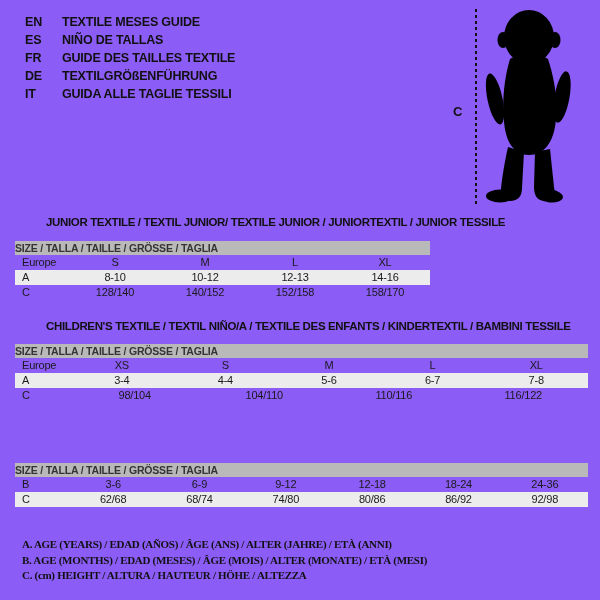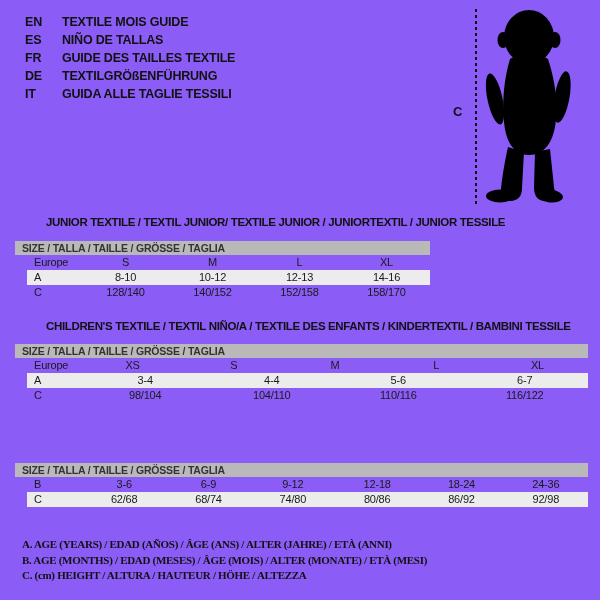--- a/index.html
+++ b/index.html
@@ -22,39 +22,39 @@
   #junior-title{top:216px;left:22px;}
   #children-title{top:320px;left:22px;}
   #babies-title{top:424px;left:22px;white-space:normal;width:560px;line-height:16px;}
 
   
   .sizetable{position:absolute;left:15px;}
   #junior-table{top:241px;width:415px;}
   #children-table{top:344px;width:573px;}
   #babies-table{top:463px;width:573px;}
   .size-bar{height:14px;background:#b9b9b9;color:#333;font-weight:700;font-size:10.5px;
-    line-height:14px;padding-left:7px;letter-spacing:-0.2px;}
-  .trow{display:flex;height:15px;line-height:15px;font-size:11px;color:#1a1a1a;letter-spacing:-0.2px;margin-left:12px;}
+    line-height:14px;letter-spacing:-0.2px;}
+  .trow{display:flex;height:15px;line-height:15px;font-size:11px;color:#1a1a1a;letter-spacing:-0.2px;}
   .trow.stripe{background:#ececec;}
   .tlabel{width:55px;padding-left:7px;box-sizing:border-box;}
   .tcell{flex:1;text-align:center;}
 
   
   .legend{position:absolute;left:22px;top:537px;font-weight:700;font-size:11px;
     line-height:15.5px;letter-spacing:-0.3px;font-family:Liberation Serif, serif;}
 </style>
 </head>
 <body>
 
 <div class="page">
 
   <div class="langs">
     <div class="lang-row">
       <span class="lang-code">EN</span>
-      <span class="lang-title">TEXTILE MOIS GUIDE</span>
+      <span class="lang-title">TEXTILE MESES GUIDE</span>
     </div>
     <div class="lang-row">
       <span class="lang-code">ES</span>
       <span class="lang-title">NIÑO DE TALLAS</span>
     </div>
     <div class="lang-row">
       <span class="lang-code">FR</span>
       <span class="lang-title">GUIDE DES TAILLES TEXTILE</span>
     </div>
     <div class="lang-row">
@@ -120,20 +120,21 @@
         <div class="tcell">M</div>
         <div class="tcell">L</div>
         <div class="tcell">XL</div>
       </div>
       <div class="trow stripe">
         <div class="tlabel">A</div>
         <div class="tcell">3-4</div>
         <div class="tcell">4-4</div>
         <div class="tcell">5-6</div>
         <div class="tcell">6-7</div>
+        <div class="tcell">7-8</div>
       </div>
       <div class="trow">
         <div class="tlabel">C</div>
         <div class="tcell">98/104</div>
         <div class="tcell">104/110</div>
         <div class="tcell">110/116</div>
         <div class="tcell">116/122</div>
       </div>
     </div>
 

